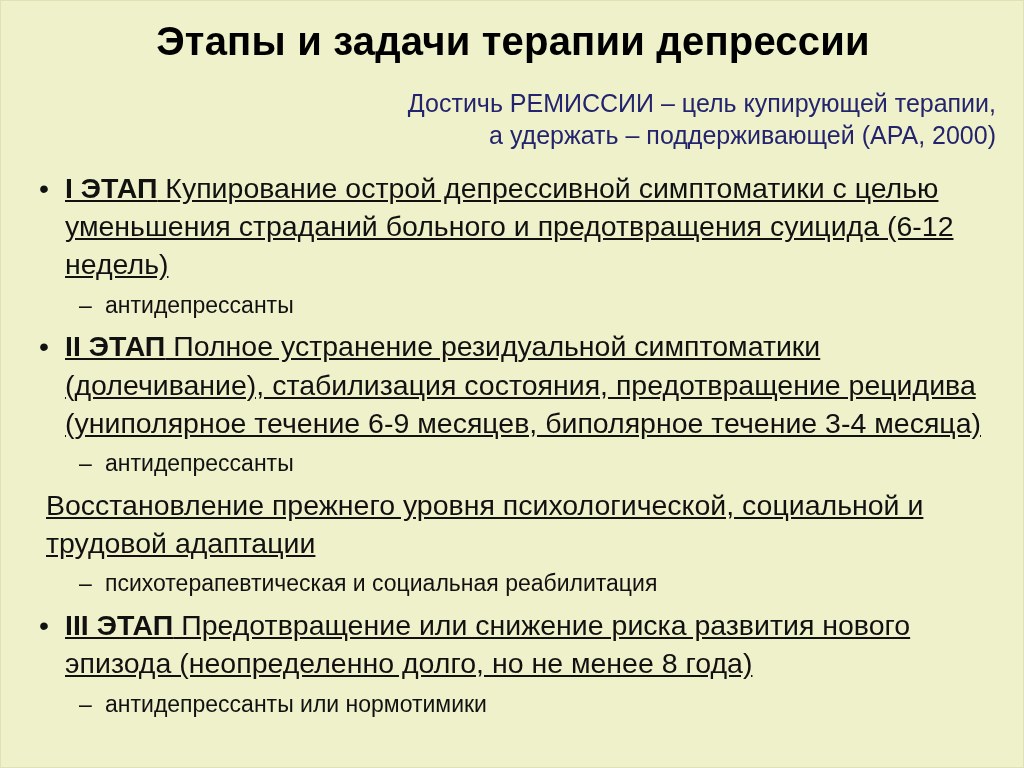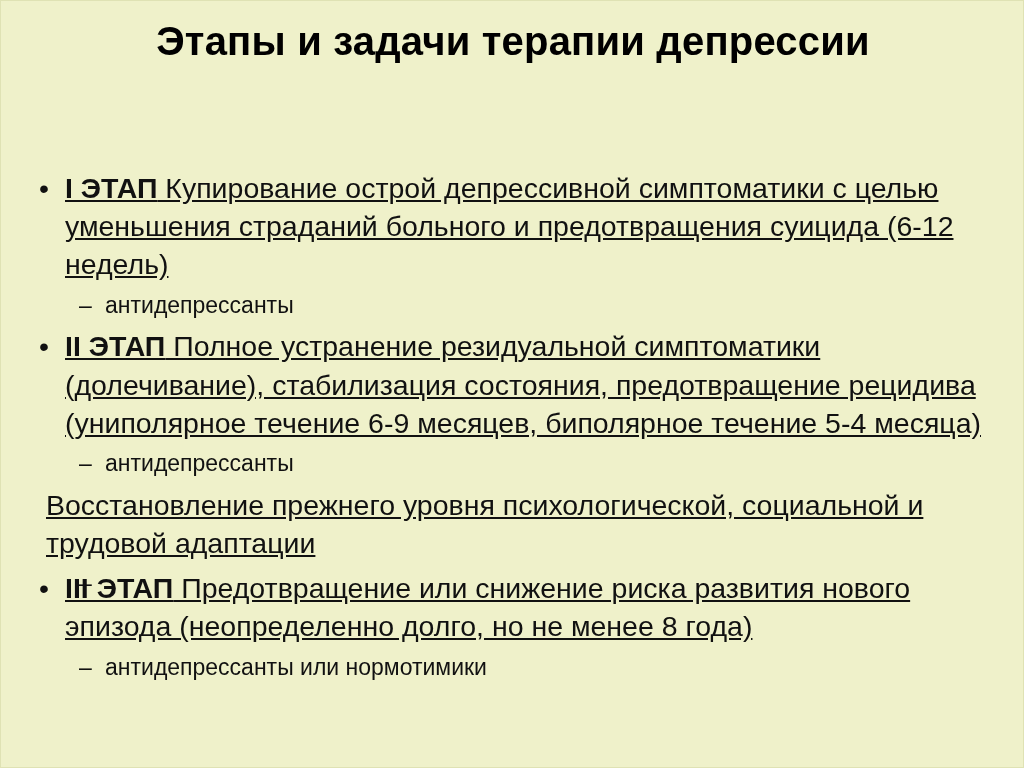--- a/index.html
+++ b/index.html
@@ -106,48 +106,53 @@
     color: #111111;
   }
 </style>
 </head>
 <body>
 
 <div id="slide">
 
   <div id="title">Этапы и задачи терапии депрессии</div>
 
+  <div id="subtitle">
+    <span class="sub-line">Достичь РЕМИССИИ – цель купирующей терапии,</span>
+    <span class="sub-line">а удержать – поддерживающей (APA, 2000)</span>
+  </div>
 
   <div id="body">
 
     <div class="block">
       <div class="lvl1">
         <span class="bullet">•</span>
         <span class="para"><span class="lead">I ЭТАП</span><span> Купирование острой депрессивной симптоматики с целью уменьшения страданий больного и предотвращения суицида (6-12 недель)</span></span>
       </div>
       <div class="lvl2">
         <span class="dash">–</span>
         <span>антидепрессанты</span>
       </div>
     </div>
 
     <div class="block">
       <div class="lvl1">
         <span class="bullet">•</span>
-        <span class="para"><span class="lead">II ЭТАП</span><span> Полное устранение резидуальной симптоматики (долечивание), стабилизация состояния, предотвращение рецидива (униполярное течение 6-9 месяцев, биполярное течение 5-4 месяца)</span></span>
+        <span class="para"><span class="lead">II ЭТАП</span><span> Полное устранение резидуальной симптоматики (долечивание), стабилизация состояния, предотвращение рецидива (униполярное течение 6-9 месяцев, биполярное течение 3-4 месяца)</span></span>
       </div>
       <div class="lvl2">
         <span class="dash">–</span>
         <span>антидепрессанты</span>
       </div>
       <div class="lvl1 nobullet">
         <span class="para">Восстановление прежнего уровня психологической, социальной и трудовой адаптации</span>
       </div>
       <div class="lvl2">
         <span class="dash">–</span>
+        <span>психотерапевтическая и социальная реабилитация</span>
       </div>
     </div>
 
     <div class="block">
       <div class="lvl1">
         <span class="bullet">•</span>
         <span class="para"><span class="lead">III ЭТАП</span><span> Предотвращение или снижение риска развития нового эпизода (неопределенно долго, но не менее 8 года)</span></span>
       </div>
       <div class="lvl2">
         <span class="dash">–</span>

